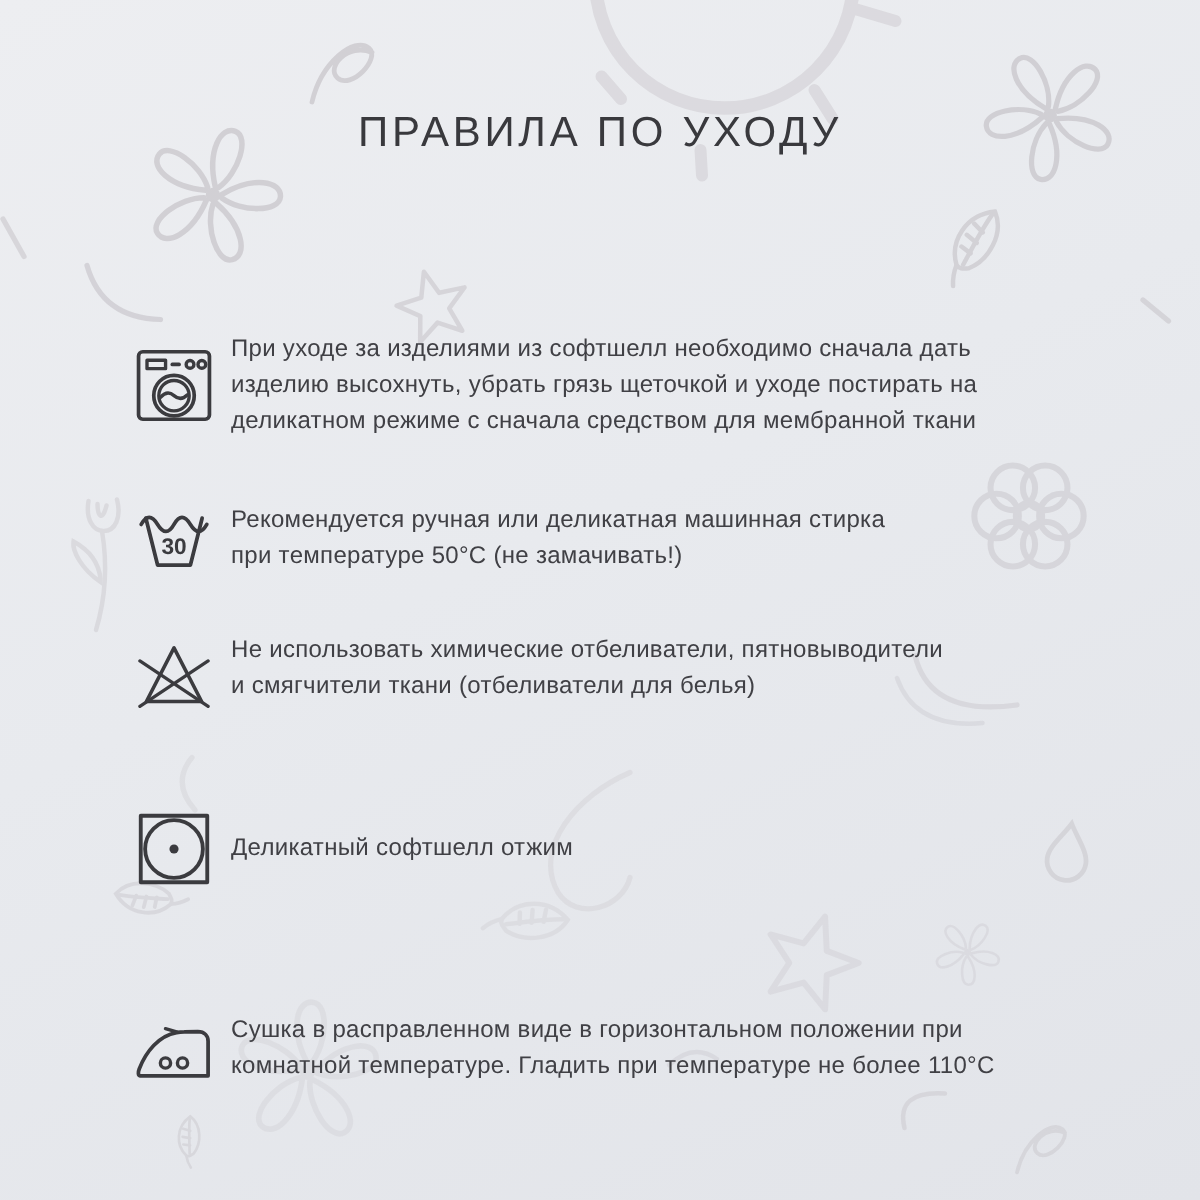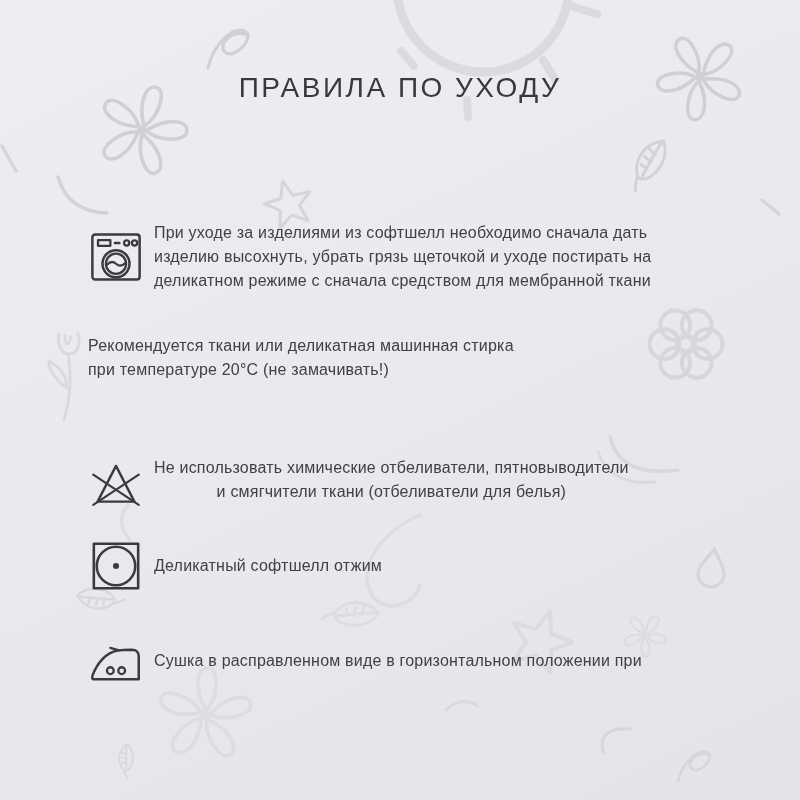--- a/index.html
+++ b/index.html
@@ -5,21 +5,21 @@
   html,body{margin:0;padding:0;}
   body{width:800px;height:800px;font-family:"Liberation Sans", sans-serif;}
   .card{position:relative;width:800px;height:800px;overflow:hidden;
         background:linear-gradient(155deg,#edeef1 0%,#e8eaee 45%,#e2e4e9 100%);}
   .doodles{position:absolute;inset:0;color:#b9b4ba;}
   .doodles *{vector-effect:none;}
   .title{position:absolute;top:72px;left:0;width:100%;text-align:center;
          font-size:28px;font-weight:500;letter-spacing:2.5px;color:#39393d;}
   .items{position:absolute;left:88px;right:60px;top:0;}
   .row{position:absolute;left:0;right:0;display:flex;align-items:center;gap:10px;}
-  .row1{top:221px;} .row2{top:334px;} .row3{top:454px;text-align:center;} .row4{top:538px;} .row5{top:636px;}
+  .row1{top:221px;} .row2{top:334px;} .row3{top:420px;} .row4{top:538px;} .row5{top:674px;}
   .iconbox{flex:0 0 56px;display:flex;align-items:center;justify-content:center;}
   .iconbox svg{display:block;color:#3b3b3f;}
   .txt{font-size:16px;line-height:24px;color:#404045;font-weight:400;letter-spacing:.2px;}
   .txt div{white-space:nowrap;}
   .care{fill:none;stroke:currentColor;stroke-width:2.2;stroke-linecap:round;stroke-linejoin:round;}
   .wash-num{font-family:"Liberation Sans",sans-serif;font-weight:700;font-size:14.5px;fill:#3b3b3f;stroke:none;}
 </style>
 </head>
 <body>
 
@@ -140,23 +140,32 @@
         </svg>
       </div>
       <div class="txt">
         <div>При уходе за изделиями из софтшелл необходимо сначала дать</div>
         <div>изделию высохнуть, убрать грязь щеточкой и уходе постирать на</div>
         <div>деликатном режиме с сначала средством для мембранной ткани</div>
       </div>
     </div>
 
     <div class="row row2">
-      <div class="txt">
-        <div>Рекомендуется ткани или деликатная машинная стирка</div>
-        <div>при температуре 20°С (не замачивать!)</div>
+      <div class="iconbox">
+        <svg width="50" height="50" viewBox="0 0 48 48">
+          <g class="care">
+            <path d="M3,15 q5,-9 10.5,0 t10.5,0 t10.5,0 t10.5,0" stroke-width="2.4"></path>
+            <path d="M6,11 L13.5,41 L34.5,41 L42,11" stroke-width="2.4"></path>
+          </g>
+          <text class="wash-num" x="24" y="34" text-anchor="middle">30</text>
+        </svg>
+      </div>
+      <div class="txt">
+        <div>Рекомендуется ручная или деликатная машинная стирка</div>
+        <div>при температуре 50°С (не замачивать!)</div>
       </div>
     </div>
 
     <div class="row row3">
       <div class="iconbox">
         <svg width="52" height="52" viewBox="0 0 48 48">
           <g class="care">
             <path d="M24,11 L7,44 L41,44 Z"></path>
             <path d="M3,19 L45,47 M45,19 L3,47" stroke-width="2"></path>
           </g>
@@ -189,17 +198,18 @@
           <g class="care">
             <path d="M44,38 L4,38 C3,38 2.8,36 3.6,34 C7.5,24 15,14.5 25.5,12.7 C27,12.4 28,12.3 30,12.3 L38,12.1 C42,12.1 44,14.7 44,17.7 Z"></path>
             <path d="M26,12.4 L19,10.4" stroke-width="2"></path>
             <circle cx="19" cy="30.5" r="3" stroke-width="2"></circle>
             <circle cx="29" cy="30.5" r="3" stroke-width="2"></circle>
           </g>
         </svg>
       </div>
       <div class="txt">
         <div>Сушка в расправленном виде в горизонтальном положении при</div>
+        <div>комнатной температуре. Гладить при температуре не более 110°С</div>
       </div>
     </div>
 
   </div>
 </div>
 
 </body></html>

